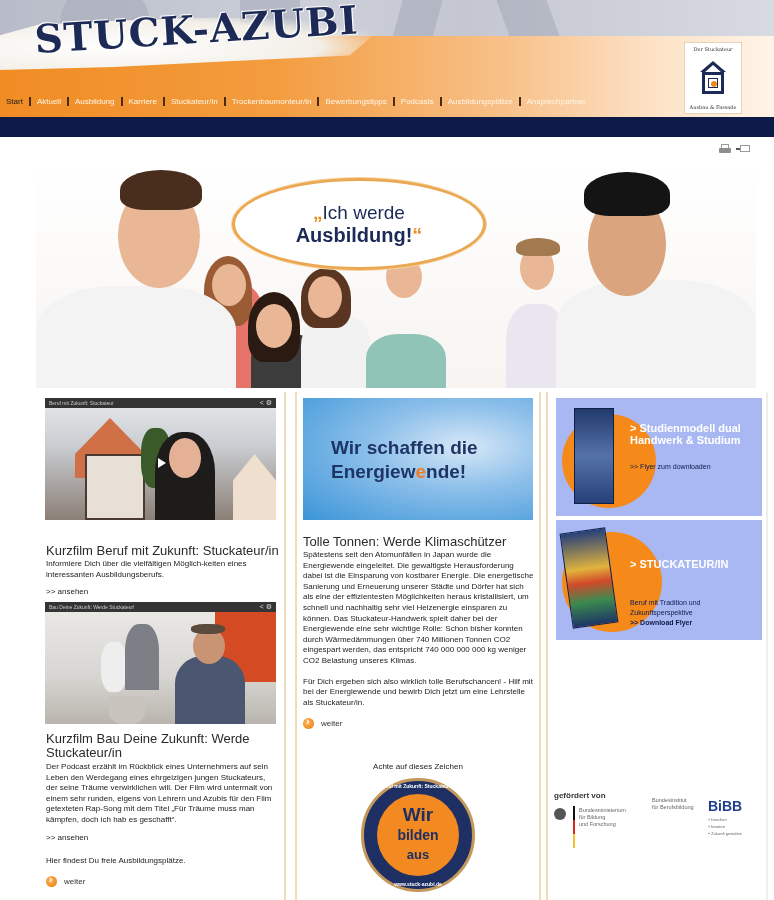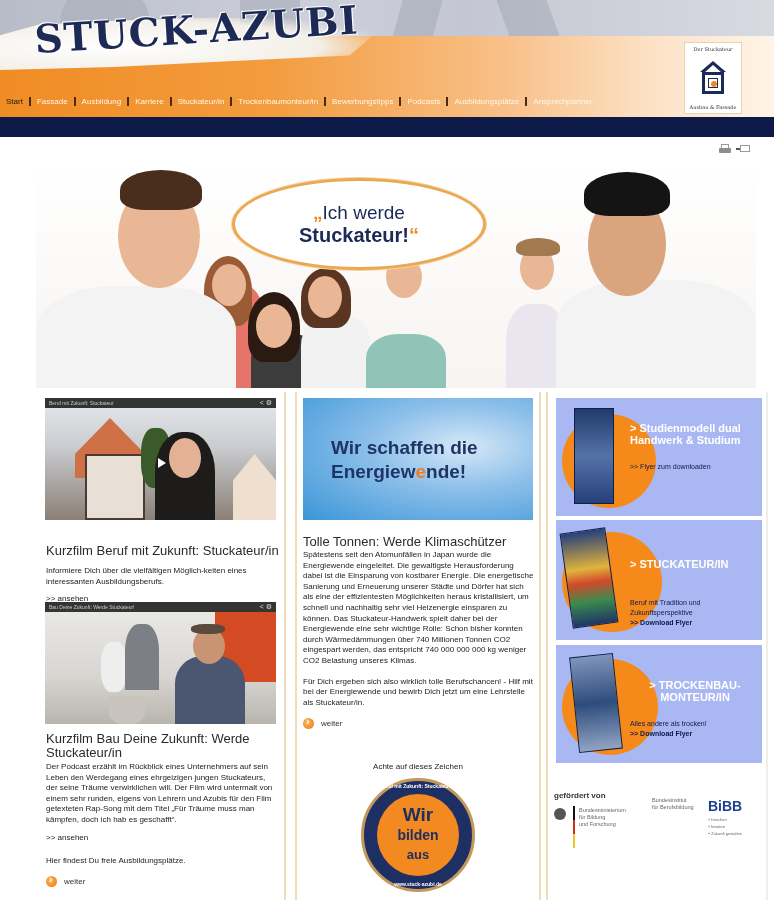--- a/index.html
+++ b/index.html
@@ -94,21 +94,21 @@
     <span style="left:340px;top:0;width:40px;height:80px;transform:skewX(-15deg);"></span>
     <span style="left:440px;top:0;width:50px;height:80px;transform:skewX(20deg);"></span>
   </div>
   <div class="header-orange"></div>
   <div class="header-plaster"></div>
   <div class="logo-text">STUCK-AZUBI</div>
 
   <nav class="nav">
     <a class="active">Start</a>
       <span class="sep"></span>
-    <a>Fassade</a>
+    <a>Aktuell</a>
       <span class="sep"></span>
     <a>Ausbildung</a>
       <span class="sep"></span>
     <a>Karriere</a>
       <span class="sep"></span>
     <a>Stuckateur/in</a>
       <span class="sep"></span>
     <a>Trockenbaumonteur/in</a>
       <span class="sep"></span>
     <a>Bewerbungstipps</a>
@@ -173,39 +173,39 @@
   <div class="shirt" style="left:0;top:122px;width:200px;height:110px;"></div>
   <div class="face" style="left:82px;top:20px;width:82px;height:104px;"></div>
   <div class="hair" style="left:84px;top:6px;width:82px;height:40px;background:#4a2e1d;"></div>
 
   <div class="shirt" style="left:520px;top:116px;width:200px;height:110px;"></div>
   <div class="face" style="left:552px;top:28px;width:78px;height:104px;background:#d9a47e;"></div>
   <div class="hair" style="left:548px;top:8px;width:86px;height:44px;background:#141414;"></div>
 
   <div class="bubble" style="left:196px;top:14px;width:254px;height:92px;">
     <div class="l1"><span class="q">„</span><span>Ich werde</span></div>
-    <div class="l2"><span>Stuckateur!</span><span class="q">“</span></div>
+    <div class="l2"><span>Ausbildung!</span><span class="q">“</span></div>
   </div>
 </div>
 
 <div class="col col-left">
   <div class="video" style="left:9px;top:6px;height:122px;background:linear-gradient(180deg,#e7e9ec 0%,#c9ccd0 40%,#8b7f76 100%);">
     <div style="position:absolute;left:30px;top:20px;width:70px;height:60px;background:#cf7046;clip-path:polygon(50% 0,100% 60%,100% 100%,0 100%,0 60%);"></div>
     <div style="position:absolute;left:40px;top:56px;width:60px;height:66px;background:#e8e0d6;border:2px solid #4a3a32;"></div>
     <div style="position:absolute;left:96px;top:30px;width:30px;height:60px;background:#3a5a2a;border-radius:40%;"></div>
     <div style="position:absolute;left:188px;top:56px;width:43px;height:66px;background:#eedfcf;clip-path:polygon(50% 0,100% 40%,100% 100%,0 100%,0 40%);"></div>
     <div style="position:absolute;left:110px;top:34px;width:60px;height:88px;background:#1e1b1b;border-radius:45% 45% 0 0;"></div>
     <div style="position:absolute;left:124px;top:40px;width:32px;height:40px;background:#e4b197;border-radius:50%;"></div>
     <div class="bar"><span>Beruf mit Zukunft: Stuckateur</span><span class="share">&lt; ⚙</span></div>
     <div class="play" style="left:113px;top:60px;"></div>
   </div>
 
   <div style="position:absolute;left:10px;top:152px;width:236px;">
     <div class="h-title">Kurzfilm Beruf mit Zukunft: Stuckateur/in</div>
-    <div class="body-text" style="margin-top:8px;">Informiere Dich über die vielfältigen Möglich-keiten eines interessanten Ausbildungsberufs.</div>
+    <div class="body-text" style="margin-top:1px;">Informiere Dich über die vielfältigen Möglich-keiten eines interessanten Ausbildungsberufs.</div>
     <a class="link">&gt;&gt; ansehen</a>
   </div>
 
   <div class="video" style="left:9px;top:210px;height:122px;background:linear-gradient(180deg,#ecebe8 0%,#d8d6d2 60%,#b9b5ae 100%);">
     <div style="position:absolute;left:170px;top:10px;width:61px;height:70px;background:#d44a22;"></div>
     <div style="position:absolute;left:56px;top:40px;width:26px;height:50px;background:#eee;border-radius:40%;"></div>
     <div style="position:absolute;left:80px;top:22px;width:34px;height:66px;background:#7c8086;border-radius:40% 40% 0 0;"></div>
     <div style="position:absolute;left:130px;top:54px;width:70px;height:68px;background:#4b5670;border-radius:40% 40% 0 0;"></div>
     <div style="position:absolute;left:148px;top:26px;width:32px;height:36px;background:#c99474;border-radius:50%;"></div>
     <div style="position:absolute;left:146px;top:22px;width:34px;height:10px;background:#5a4a3e;border-radius:40%;"></div>
@@ -266,27 +266,20 @@
   </div>
 
   <div class="promo" style="top:128px;height:120px;">
     <div class="circle" style="left:6px;top:12px;width:100px;height:100px;"></div>
     <div class="flyer" style="left:10px;top:10px;width:46px;height:96px;background:linear-gradient(180deg,#25407a 0%,#e0b33c 40%,#d24a2a 55%,#3b8a4e 75%,#1e3566 100%);transform:rotate(-8deg);"></div>
     <div class="ptitle" style="left:74px;top:38px;width:130px;">&gt; STUCKATEUR/IN</div>
     <div class="psub" style="left:74px;top:78px;width:80px;">Beruf mit Tradition und Zukunftsperspektive</div>
     <div class="psub" style="left:74px;top:98px;width:130px;font-weight:bold;">&gt;&gt; Download Flyer</div>
   </div>
 
-  <div class="promo" style="top:253px;height:118px;">
-    <div class="circle" style="left:6px;top:14px;width:96px;height:96px;"></div>
-    <div class="flyer" style="left:18px;top:10px;width:44px;height:96px;background:linear-gradient(180deg,#7f95bb 0%,#2e4c7c 50%,#90a4c4 100%);transform:rotate(-6deg);"></div>
-    <div class="ptitle" style="left:74px;top:34px;width:130px;text-align:center;">&gt; TROCKENBAU-MONTEUR/IN</div>
-    <div class="psub" style="left:74px;top:74px;width:130px;">Alles andere als trocken!</div>
-    <div class="psub" style="left:74px;top:84px;width:130px;font-weight:bold;">&gt;&gt; Download Flyer</div>
-  </div>
 
   <div style="position:absolute;left:6px;top:399px;font-size:8px;font-weight:bold;color:#333;">gefördert von</div>
 
   <div style="position:absolute;left:6px;top:414px;width:90px;height:44px;">
     <div style="position:absolute;left:0;top:2px;width:12px;height:12px;border-radius:50%;background:#555;"></div>
     <div style="position:absolute;left:19px;top:0;width:2px;height:14px;background:#111;"></div>
     <div style="position:absolute;left:19px;top:14px;width:2px;height:14px;background:#d62a1e;"></div>
     <div style="position:absolute;left:19px;top:28px;width:2px;height:14px;background:#f3c12a;"></div>
     <div style="position:absolute;left:25px;top:1px;font-size:5.5px;line-height:7px;color:#666;">
       <div>Bundesministerium</div>

